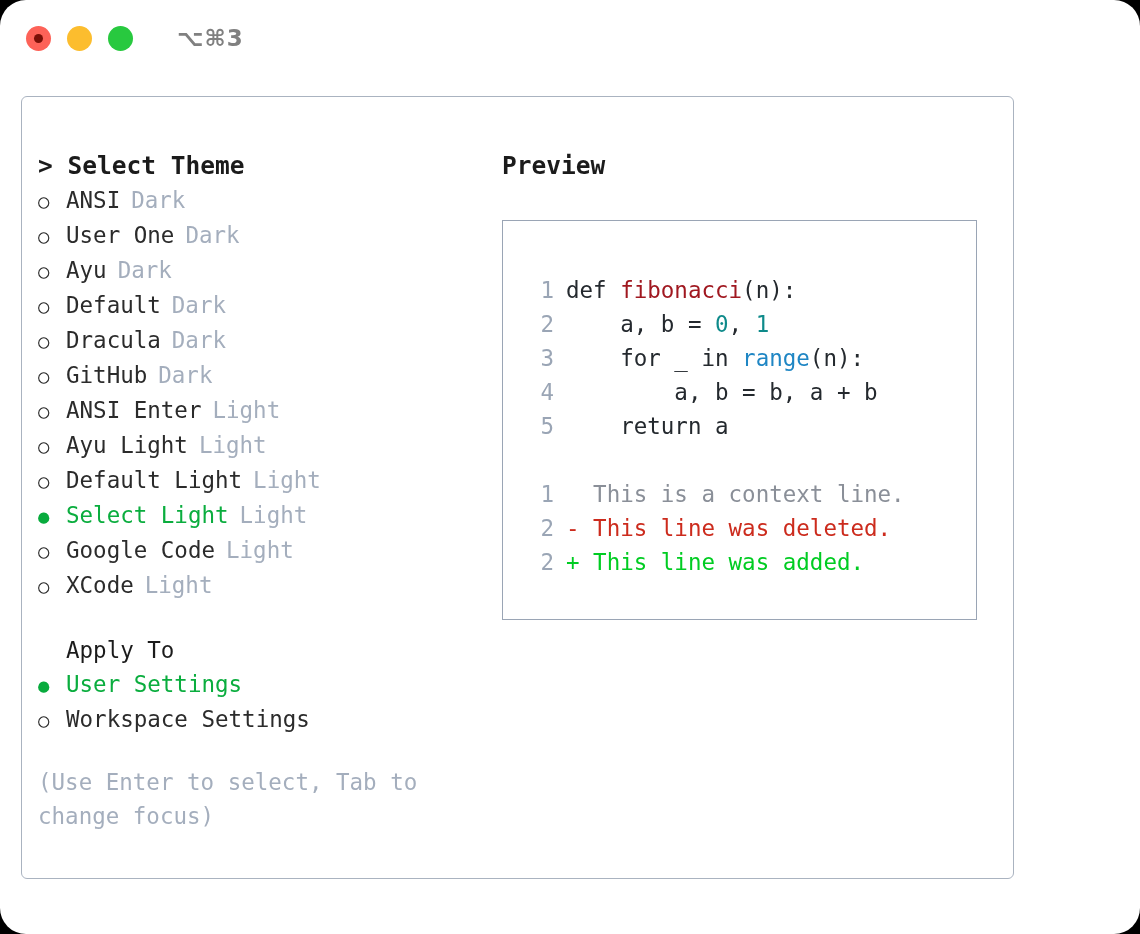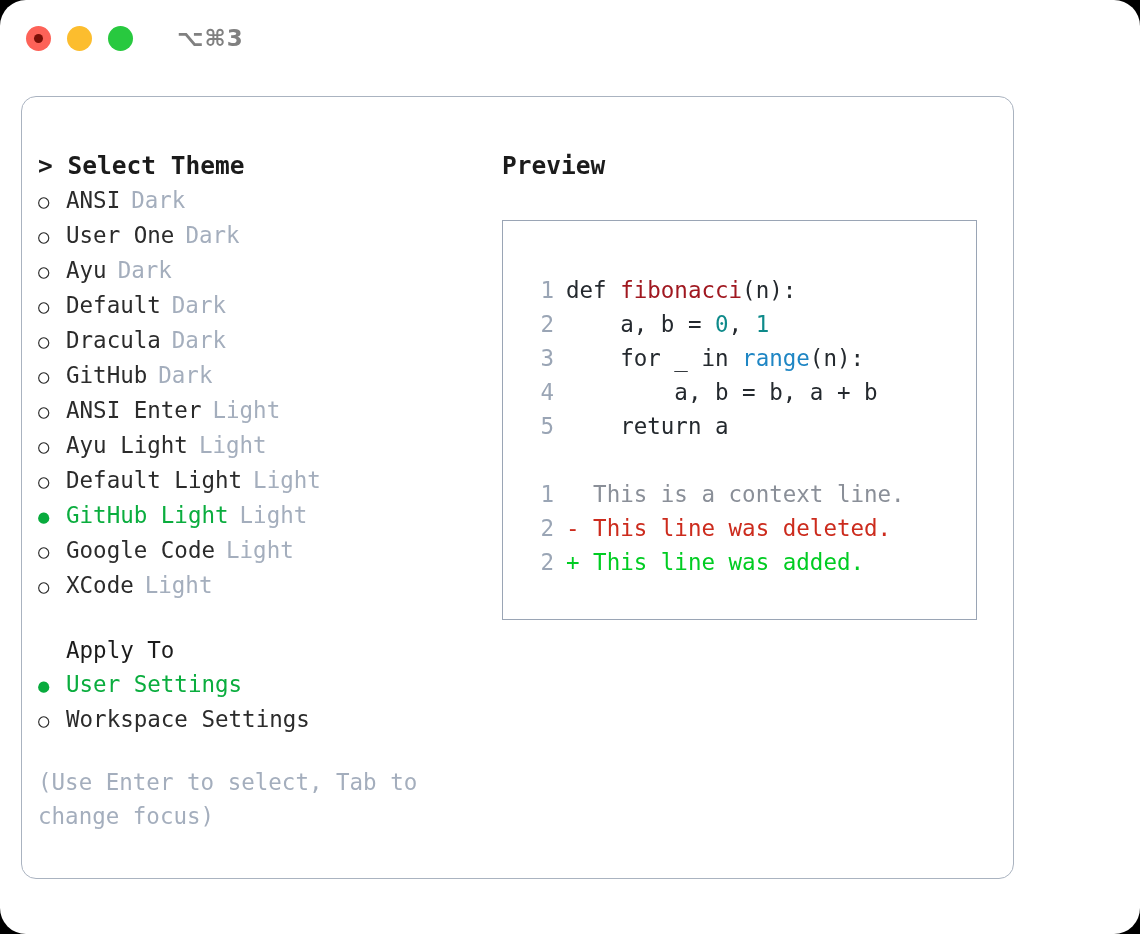--- a/index.html
+++ b/index.html
@@ -66,21 +66,21 @@
   }
 
   
   #panel {
     position: absolute;
     left: 21px;
     top: 96px;
     width: 993px;
     height: 783px;
     border: 1.5px solid #aab3c0;
-    border-radius: 15px;
+    border-radius: 6px;
     box-sizing: border-box;
     background: #ffffff;
   }
 
   #panel-inner {
     position: relative;
     width: 100%;
     height: 100%;
   }
 
@@ -208,21 +208,21 @@
         <div id="theme-list">
             <div class="opt-row"><span class="opt-marker">○</span><span class="opt-label">ANSI</span><span class="opt-suffix">Dark</span></div>
             <div class="opt-row"><span class="opt-marker">○</span><span class="opt-label">User One</span><span class="opt-suffix">Dark</span></div>
             <div class="opt-row"><span class="opt-marker">○</span><span class="opt-label">Ayu</span><span class="opt-suffix">Dark</span></div>
             <div class="opt-row"><span class="opt-marker">○</span><span class="opt-label">Default</span><span class="opt-suffix">Dark</span></div>
             <div class="opt-row"><span class="opt-marker">○</span><span class="opt-label">Dracula</span><span class="opt-suffix">Dark</span></div>
             <div class="opt-row"><span class="opt-marker">○</span><span class="opt-label">GitHub</span><span class="opt-suffix">Dark</span></div>
             <div class="opt-row"><span class="opt-marker">○</span><span class="opt-label">ANSI Enter</span><span class="opt-suffix">Light</span></div>
             <div class="opt-row"><span class="opt-marker">○</span><span class="opt-label">Ayu Light</span><span class="opt-suffix">Light</span></div>
             <div class="opt-row"><span class="opt-marker">○</span><span class="opt-label">Default Light</span><span class="opt-suffix">Light</span></div>
-            <div class="opt-row"><span class="opt-marker selected">●</span><span class="opt-label selected">GitHub Light</span><span class="opt-suffix">Light</span></div>
+            <div class="opt-row"><span class="opt-marker selected">●</span><span class="opt-label selected">Select Light</span><span class="opt-suffix">Light</span></div>
             <div class="opt-row"><span class="opt-marker">○</span><span class="opt-label">Google Code</span><span class="opt-suffix">Light</span></div>
             <div class="opt-row"><span class="opt-marker">○</span><span class="opt-label">XCode</span><span class="opt-suffix">Light</span></div>
           </div>
 
         <div id="apply-block">
           <div class="apply-title">Apply To</div>
           <div id="apply-list">
               <div class="opt-row"><span class="opt-marker selected">●</span><span class="opt-label selected">User Settings</span></div>
               <div class="opt-row"><span class="opt-marker">○</span><span class="opt-label">Workspace Settings</span></div>
             </div>

